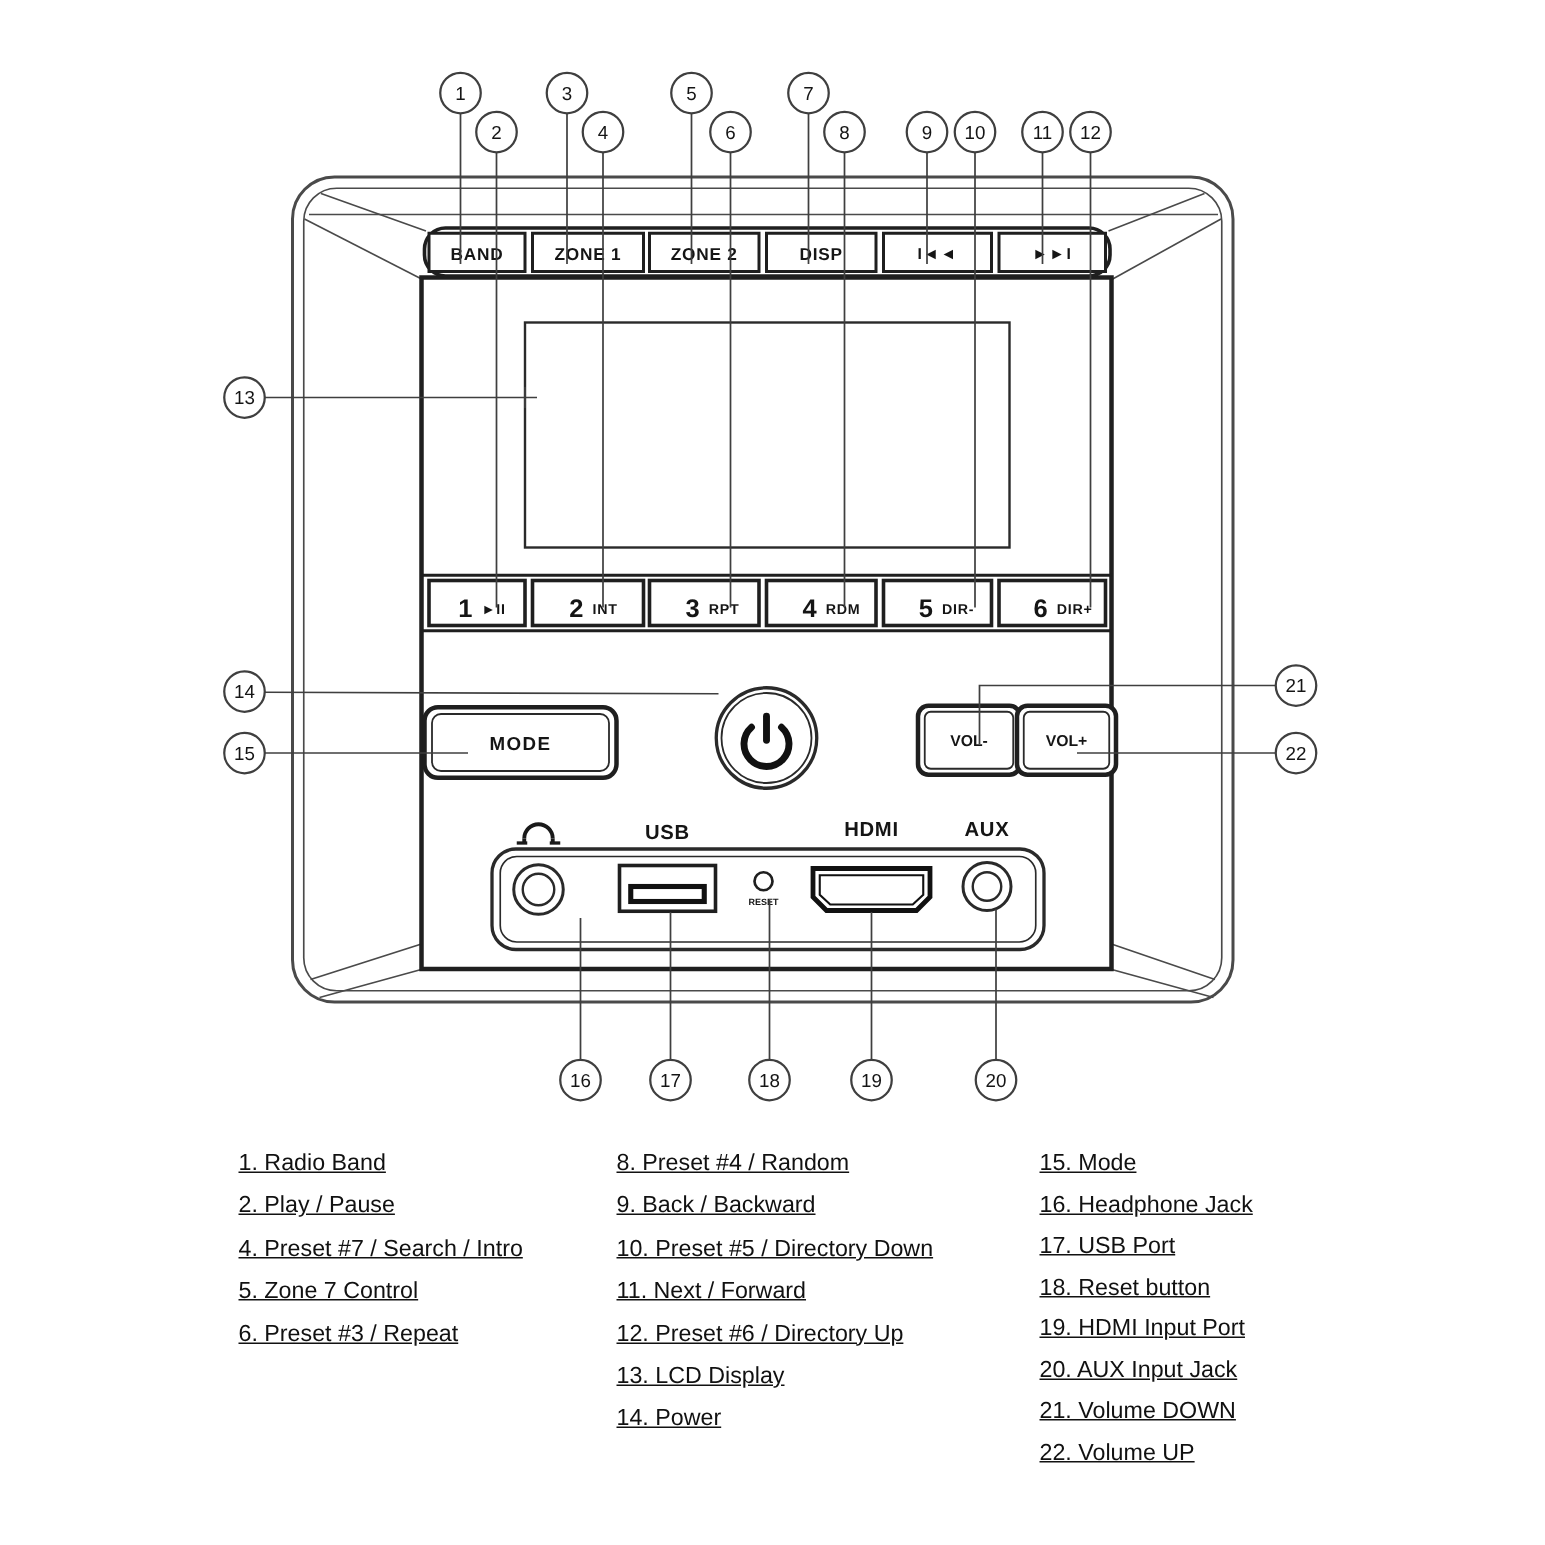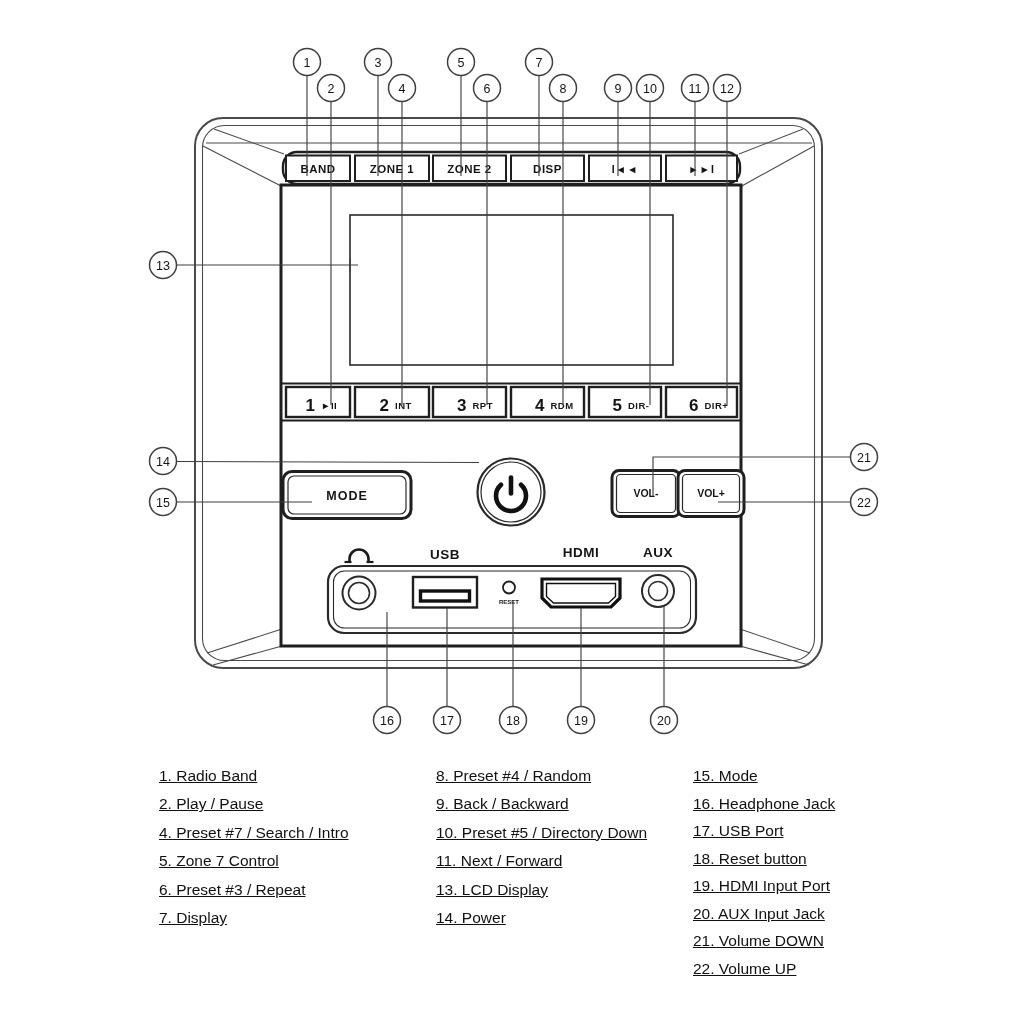--- a/index.html
+++ b/index.html
@@ -2,21 +2,21 @@
 <html><head>
 <meta charset="utf-8">
 <style>
   html,body{margin:0;padding:0;background:#fff;}
   .stage{position:relative;width:1030px;height:1030px;background:#ffffff;overflow:hidden;
          font-family:"Liberation Sans",sans-serif;}
   .device-svg{position:absolute;left:0;top:0;}
   .legend-col{position:absolute;color:#111;font-size:15.5px;text-decoration:underline;}
   .legend-col .row{line-height:28.4px;white-space:nowrap;}
   #legend-col-1{left:159px;top:762px;}
-  #legend-col-2{left:411px;top:762px;margin-left:25px;}
+  #legend-col-2{left:411px;top:762px;}
   #legend-col-3{left:693px;top:762px;}
   #legend-col-3 .row{line-height:27.5px;}
   svg text{font-family:"Liberation Sans",sans-serif;fill:#151515;}
   .btn-label{font-size:11.5px;font-weight:bold;letter-spacing:.5px;}
   .seek-label{font-size:10.5px;font-weight:bold;letter-spacing:1px;}
   .preset-num{font-size:17px;font-weight:bold;}
   .preset-sub{font-size:9.5px;font-weight:bold;letter-spacing:.5px;}
   .mode-label{font-size:12.5px;font-weight:bold;letter-spacing:1px;}
   .vol-label{font-size:10.5px;font-weight:bold;}
   .port-label{font-size:13.5px;font-weight:bold;letter-spacing:.5px;}
@@ -216,27 +216,27 @@
       <text x="864" y="506.5">22</text>
     </g>
   </svg>
 
   <div id="legend-col-1" class="legend-col">
     <div class="row">1. Radio Band</div>
     <div class="row">2. Play / Pause</div>
     <div class="row">4. Preset #7 / Search / Intro</div>
     <div class="row">5. Zone 7 Control</div>
     <div class="row">6. Preset #3 / Repeat</div>
-    <div class="row">7. Display</div>
   </div>
   <div id="legend-col-2" class="legend-col">
     <div class="row">8. Preset #4 / Random</div>
     <div class="row">9. Back / Backward</div>
     <div class="row">10. Preset #5 / Directory Down</div>
     <div class="row">11. Next / Forward</div>
+    <div class="row">12. Preset #6 / Directory Up</div>
     <div class="row">13. LCD Display</div>
     <div class="row">14. Power</div>
   </div>
   <div id="legend-col-3" class="legend-col">
     <div class="row">15. Mode</div>
     <div class="row">16. Headphone Jack</div>
     <div class="row">17. USB Port</div>
     <div class="row">18. Reset button</div>
     <div class="row">19. HDMI Input Port</div>
     <div class="row">20. AUX Input Jack</div>

